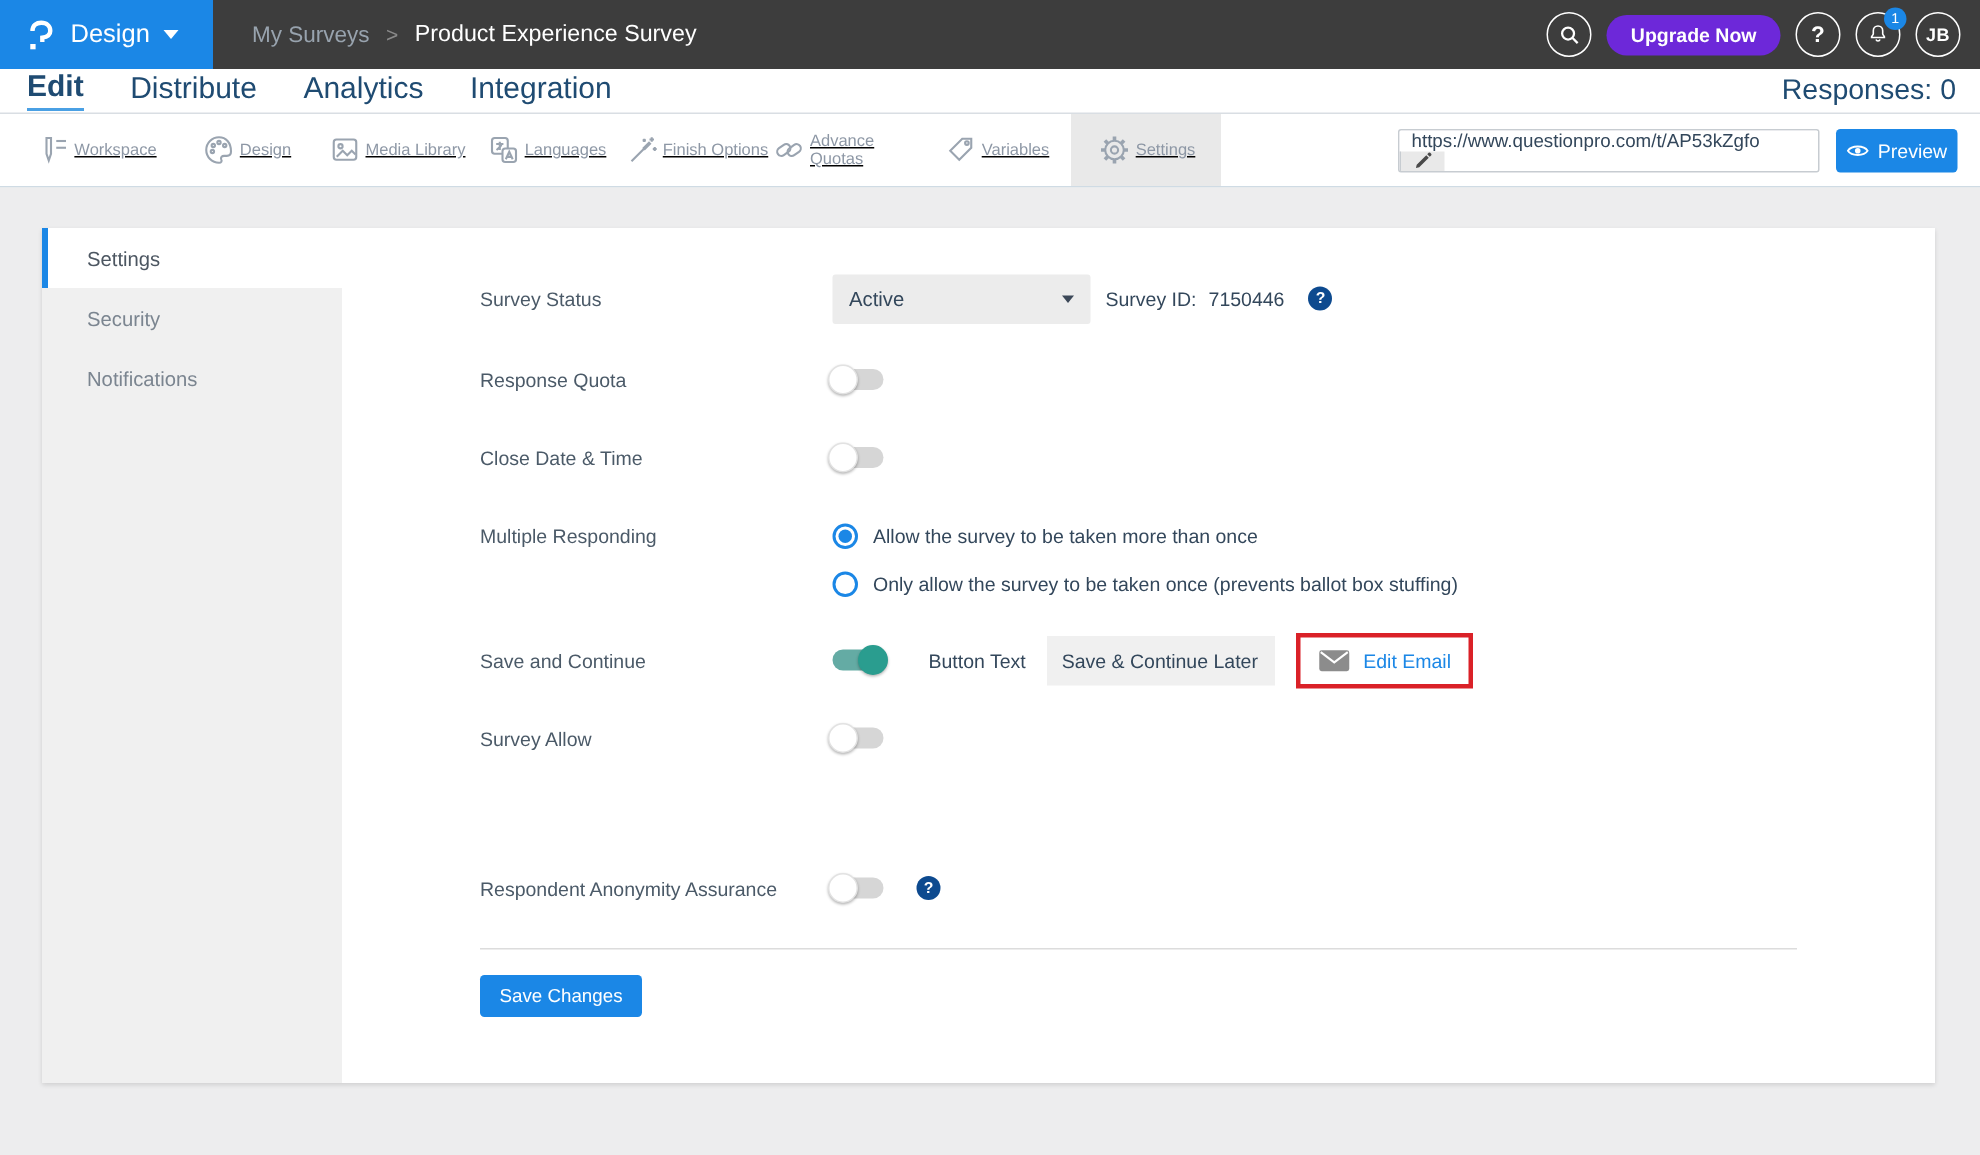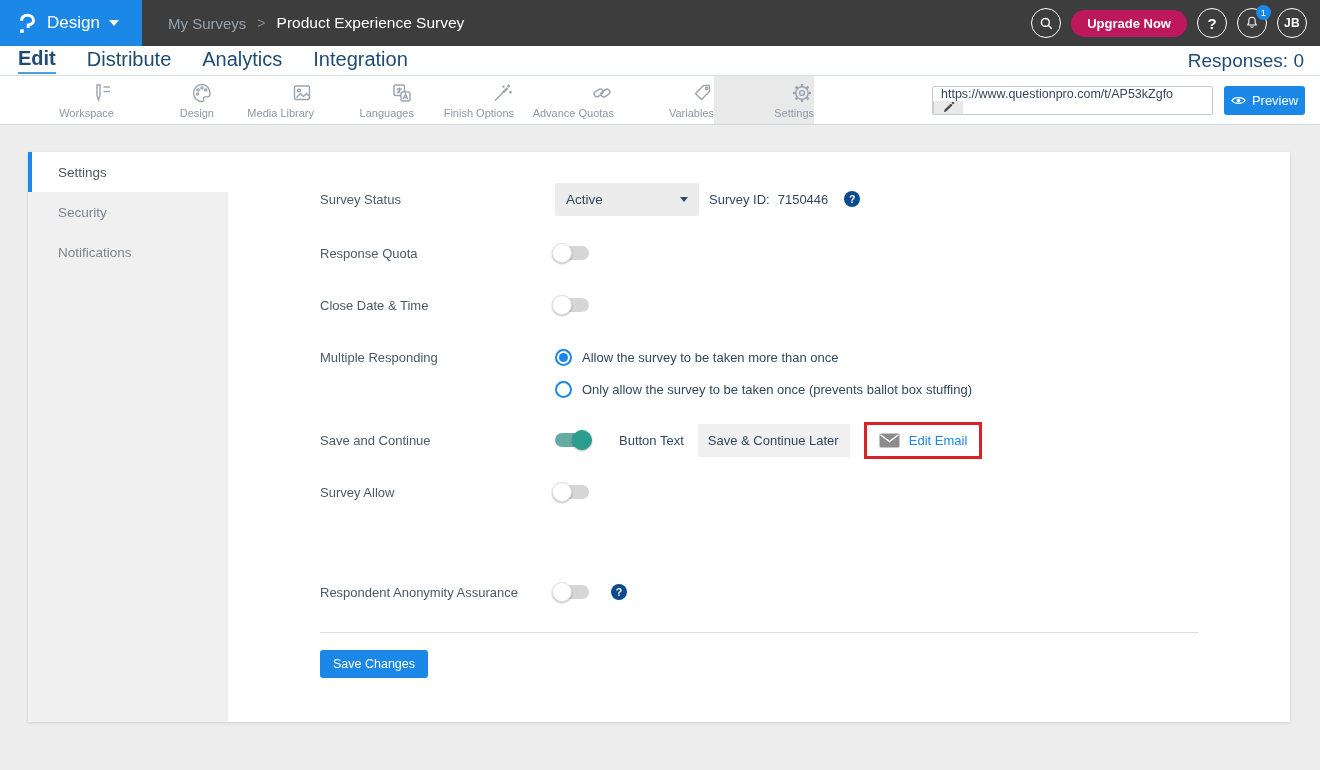--- a/index.html
+++ b/index.html
@@ -14,38 +14,38 @@
   .caret-down { width:0; height:0; border-left:5px solid transparent; border-right:5px solid transparent;
     border-top:6px solid #fff; margin-left:9px; }
   .breadcrumb { position:absolute; left:168px; top:0; height:46px; display:flex; align-items:center; gap:11px; }
   .bc-parent { color:#98a3ae; font-size:15px; cursor:pointer; }
   .bc-sep { color:#8a8a8a; font-size:14px; }
   .bc-current { color:#fff; font-size:15.5px; }
   .header-right { position:absolute; right:13px; top:0; height:46px; display:flex; align-items:center; gap:10px; }
   .hd-circle { width:30px; height:30px; border:1.6px solid #fff; border-radius:50%;
     display:flex; align-items:center; justify-content:center; color:#fff; cursor:pointer; position:relative; }
   .hd-circle .q { font-size:15px; font-weight:bold; }
-  .upgrade-btn { height:27px; padding:0 16px; border-radius:14px; background:#be185d; color:#fff;
+  .upgrade-btn { height:27px; padding:0 16px; border-radius:14px; background:#6d28d9; color:#fff;
     font-size:13px; font-weight:bold; display:flex; align-items:center; cursor:pointer; }
   .badge { position:absolute; top:-4px; right:-5px; min-width:15px; height:15px; border-radius:8px;
     background:#1B87E6; color:#fff; font-size:9.5px; display:flex; align-items:center; justify-content:center; }
   .avatar-txt { font-size:12px; font-weight:bold; letter-spacing:.3px; }
 
   
   .tabrow { height:30px; background:#fff; display:flex; align-items:center; padding-left:18px;
     border-bottom:1px solid #d9dee3; position:relative; }
   .tab { font-size:20px; color:#1f4b72; margin-right:31px; cursor:pointer; padding-bottom:2px; }
   .tab.active { font-weight:bold; border-bottom:2px solid #4aa0e4; }
   .responses { position:absolute; right:16px; font-size:19px; color:#1f4b72; }
 
   
   .toolbar { height:49px; background:#fff; border-bottom:1px solid #cfdbe4; position:relative; }
   .tb-items { position:absolute; left:14px; top:0; height:100%; display:flex; }
-  .tb-item { width:100px; height:100%; display:flex; flex-direction:column; align-items:flex-end;
-    justify-content:center; gap:2px; cursor:pointer; }
+  .tb-item { width:100px; height:100%; display:flex; flex-direction:row; align-items:center;
+    justify-content:center; gap:2px; cursor:pointer;text-decoration:underline; }
   .tb-item.active { background:#e9e9e9; }
   .tb-item svg { stroke:#9aa4b0; fill:none; stroke-width:1.4; }
   .tb-item .tb-lbl { font-size:11px; color:#8d97a5; }
   .url-wrap { position:absolute; top:10px; right:107px; width:281px; height:29px; background:#fff;
     border:1px solid #c7ccd1; border-radius:2px; display:flex; overflow:hidden;flex-direction:column; }
   .url-input { flex:1; border:none; outline:none; font-size:12.5px; color:#33475b; padding:0 0 0 8px;
     font-family:"Liberation Sans", sans-serif; }
   .url-pencil { width:30px; background:#e9e9e9; border-left:1px solid #c7ccd1; display:flex;
     align-items:center; justify-content:center; cursor:pointer; }
   .preview-btn { position:absolute; top:10px; right:15px; width:81px; height:29px; background:#1B87E6;
@@ -58,21 +58,21 @@
     box-shadow:0 1px 3px rgba(0,0,0,.12); }
   .side { position:absolute; left:0; top:0; width:200px; height:100%; background:#f0f0f0; }
   .side-item { height:40px; display:flex; align-items:center; padding-left:30px; font-size:13.5px;
     color:#7b8590; cursor:pointer; }
   .side-item.active { background:#fff; border-left:4px solid #1B87E6; padding-left:26px; color:#4c5661; }
 
   .row { position:absolute; left:292px; height:40px; display:flex; align-items:center; }
   .lbl { width:235px; font-size:13px; color:#4b5a68; }
   .val-lbl { font-size:13px; color:#33475b; }
 
-  .dropdown { width:144px; height:33px; background:#ececec; border-radius:2px; display:flex;
+  .dropdown { width:172px; height:33px; background:#ececec; border-radius:2px; display:flex;
     align-items:center; justify-content:space-between; padding:0 11px; cursor:pointer; }
   .dropdown .dd-val { font-size:13.5px; color:#33475b; }
   .dd-caret { width:0; height:0; border-left:4.5px solid transparent; border-right:4.5px solid transparent;
     border-top:5.5px solid #3c4858; }
 
   .toggle { position:relative; width:34px; height:14px; border-radius:7px; background:#d6d6d6; cursor:pointer; }
   .toggle .knob { position:absolute; width:20px; height:20px; border-radius:50%; top:-3px; left:-3px;
     background:#fff; border:1px solid #e2e2e2; box-shadow:0 1px 2px rgba(0,0,0,.3); }
   .toggle[data-state="on"] { background:#64aba4; }
   .toggle[data-state="on"] .knob { left:auto; right:-3px; background:#2a9d8f; border-color:#2a9d8f; }

